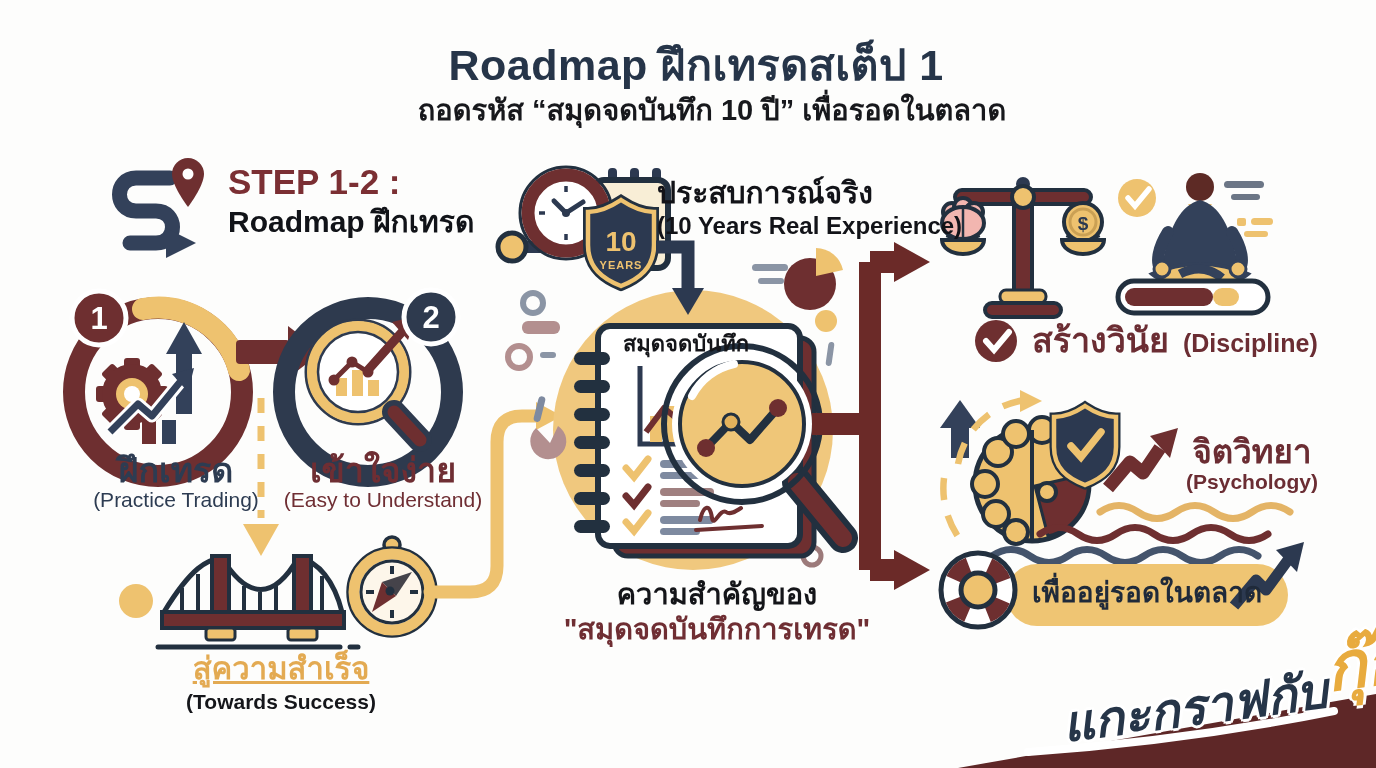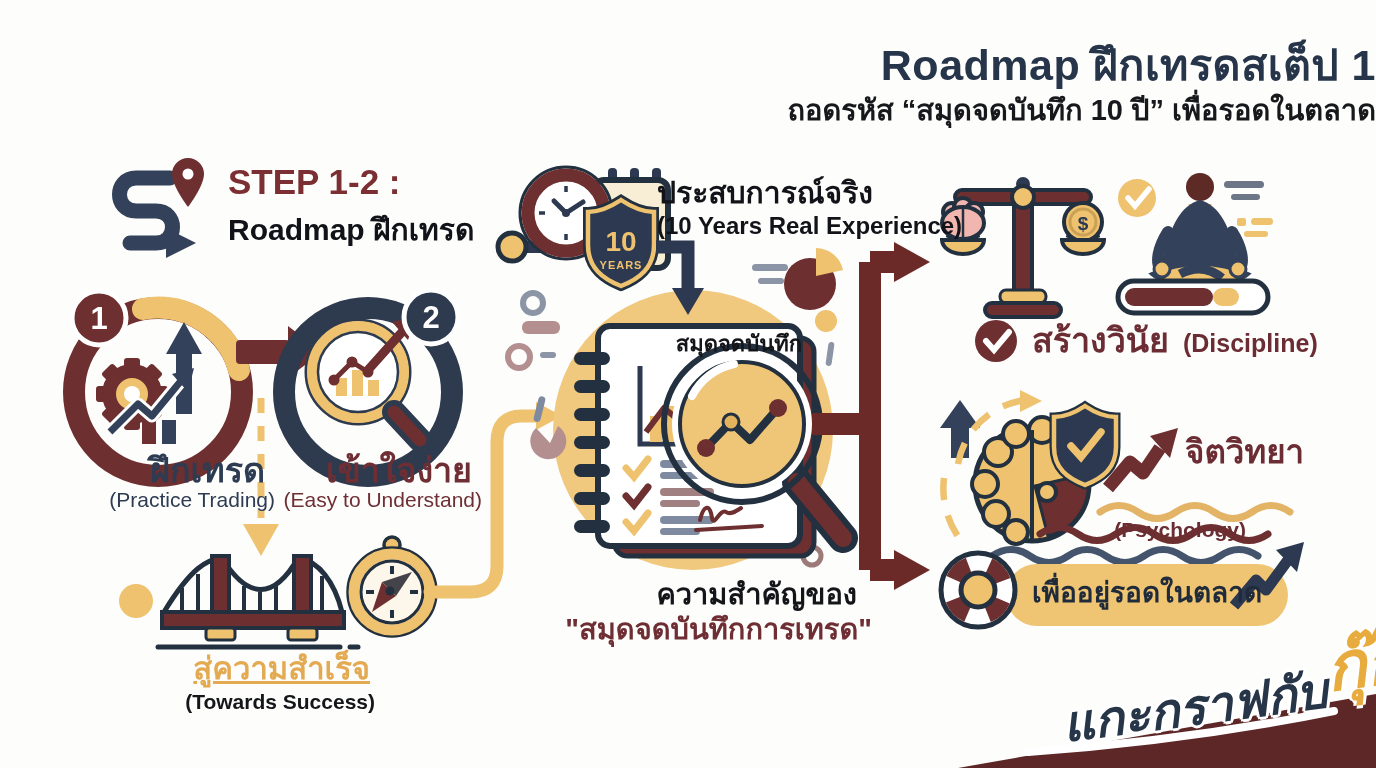--- a/index.html
+++ b/index.html
@@ -3,21 +3,21 @@
 <meta charset="utf-8">
 <style>
   html,body{margin:0;padding:0;}
   body{
     width:1376px;height:768px;position:relative;overflow:hidden;
     background:#fdfdfc;
     font-family:"Liberation Sans","DejaVu Sans",sans-serif;
   }
   svg{position:absolute;left:0;top:0;z-index:1;}
   .txt{position:absolute;z-index:3;line-height:1.08;}
-  .center{text-align:right;}
+  .center{text-align:center;padding-left:16px;}
   .title{font-size:43px;font-weight:800;color:#263549;letter-spacing:.5px;}
   .subtitle{font-size:29px;font-weight:700;color:#17181c;margin-left:32px;}
   .step-t{font-size:35px;font-weight:800;color:#7b2f33;}
   .step-s{font-size:30px;font-weight:800;color:#111318;}
   .node-t{font-size:34px;font-weight:800;}
   .node-s{font-size:21px;font-weight:400;}
   .navy{color:#2d3c52;} .maroon{color:#6f2e33;}
   .succ-t{font-size:31px;font-weight:800;color:#e3aa52;}
   .succ-s{font-size:21px;font-weight:700;color:#15161a;}
   .exp-t{font-size:30px;font-weight:800;color:#121318;}
@@ -395,43 +395,43 @@
   </g>
 
   <polygon points="958,768 1376,694 1376,768" fill="#5e2727"></polygon>
   <path d="M1028 752 C1140 744 1250 728 1334 711" fill="none" stroke="#ffffff" stroke-width="8" stroke-linecap="round"></path>
 </svg>
 
 <div class="txt title center" style="left:0;right:0;top:42px;">Roadmap ฝึกเทรดสเต็ป 1</div>
 <div class="txt subtitle center" style="left:0;right:0;top:95px;">ถอดรหัส “สมุดจดบันทึก 10 ปี” เพื่อรอดในตลาด</div>
 
 <div class="txt step-t" style="left:228px;top:163px;">STEP 1-2 :</div>
-<div class="txt step-s" style="left:228px;top:214px;">Roadmap ฝึกเทรด</div>
+<div class="txt step-s" style="left:228px;top:206px;">Roadmap ฝึกเทรด</div>
 
 <div class="txt node-t navy center" style="left:55px;width:210px;top:452px;">ฝึกเทรด</div>
 <div class="txt node-s navy center" style="left:45px;width:230px;top:489px;">(Practice Trading)</div>
 
 <div class="txt node-t maroon center" style="left:262px;width:210px;top:452px;">เข้าใจง่าย</div>
 <div class="txt node-s maroon center" style="left:252px;width:230px;top:489px;">(Easy to Understand)</div>
 
 <div class="txt succ-t center" style="left:160px;width:210px;top:652px;text-decoration:underline;">สู่ความสำเร็จ</div>
 <div class="txt succ-s center" style="left:155px;width:220px;top:691px;">(Towards Success)</div>
 
 <div class="txt exp-t" style="left:657px;top:177px;">ประสบการณ์จริง</div>
 <div class="txt exp-s" style="left:657px;top:213px;">(10 Years Real Experience)</div>
 
-<div class="txt nb-title center" style="left:638px;width:164px;top:332px;">สมุดจดบันทึก</div>
+<div class="txt nb-title center" style="left:588px;width:164px;top:332px;">สมุดจดบันทึก</div>
 
 <div class="txt imp-1 center" style="left:545px;width:312px;top:579px;">ความสำคัญของ</div>
 <div class="txt imp-2 center" style="left:530px;width:342px;top:614px;">"สมุดจดบันทึกการเทรด"</div>
 
 <div class="txt" style="left:1024px;top:322px;">
   <span class="disc-t">สร้างวินัย</span><span class="disc-s">(Discipline)</span>
 </div>
 
 <div class="txt psy-t center" style="left:1168px;width:136px;top:434px;">จิตวิทยา</div>
-<div class="txt psy-s center" style="left:1098px;width:148px;top:471px;margin-top:48px;">(Psychology)</div>
+<div class="txt psy-s center" style="left:1162px;width:148px;top:471px;">(Psychology)</div>
 
 <div class="txt banner-t" style="left:1032px;top:578px;">เพื่ออยู่รอดในตลาด</div>
 
 <div class="txt brand" style="left:1062px;top:684px;">
   <span class="bt">แกะกราฟกับ</span><span class="ba">กุ๊ก</span>
 </div>
 
 </body></html>

